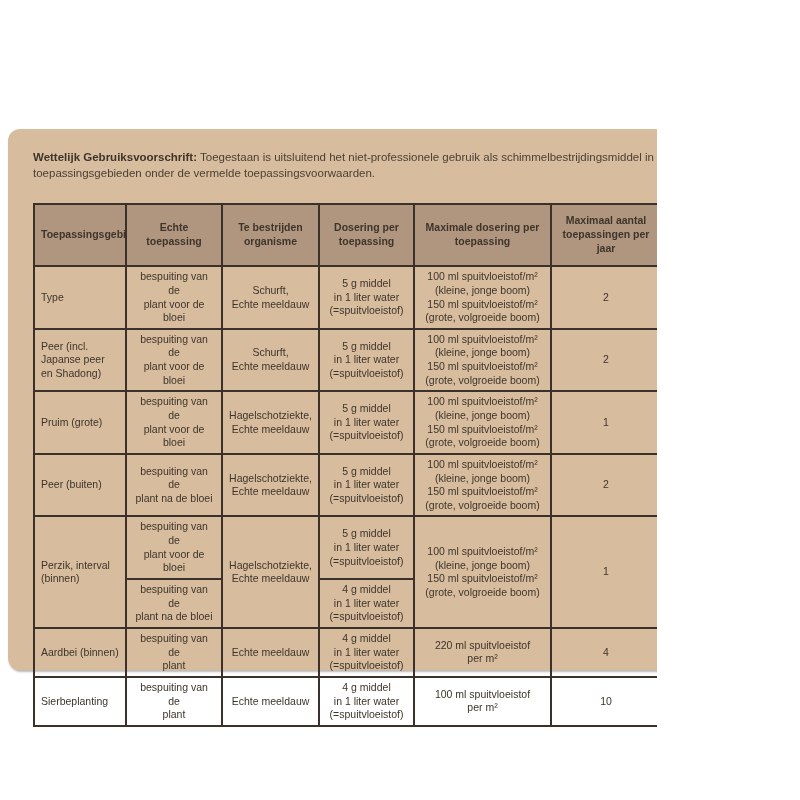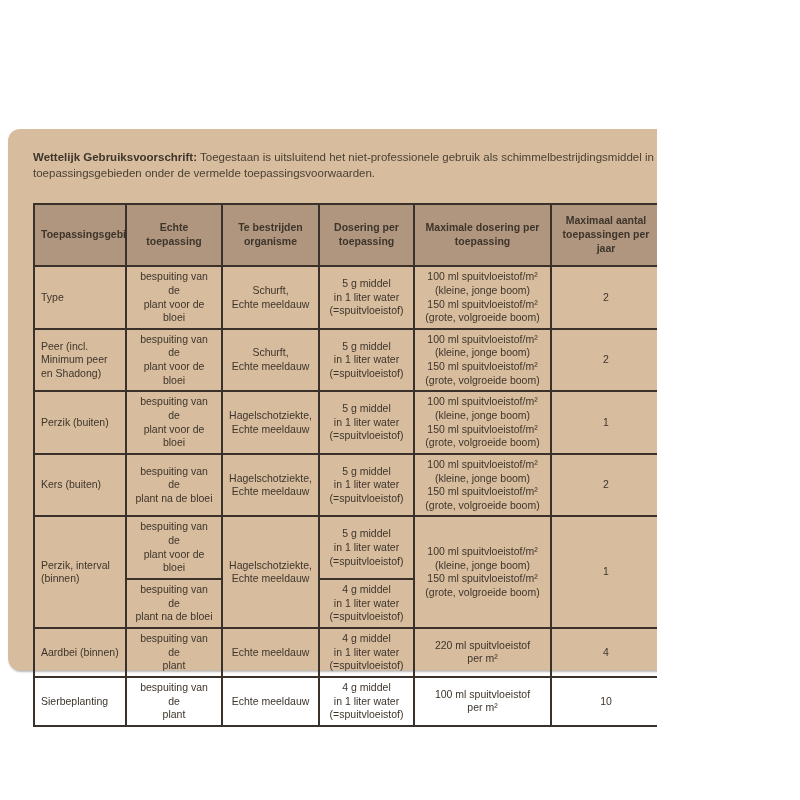--- a/index.html
+++ b/index.html
@@ -106,54 +106,54 @@
 (=spuitvloeistof)</td>
           <td>100 ml spuitvloeistof/m²
 (kleine, jonge boom)
 150 ml spuitvloeistof/m²
 (grote, volgroeide boom)</td>
           <td>2</td>
           <td>10</td>
         </tr>
         <tr class="h60">
           <td class="first">Peer (incl.
-Minimum peer
+Japanse peer
 en Shadong)</td>
           <td>bespuiting van de
 plant voor de bloei</td>
           <td>Schurft,
 Echte meeldauw</td>
           <td>5 g middel
 in 1 liter water
 (=spuitvloeistof)</td>
           <td>100 ml spuitvloeistof/m²
 (kleine, jonge boom)
 150 ml spuitvloeistof/m²
 (grote, volgroeide boom)</td>
           <td>2</td>
           <td>10</td>
         </tr>
         <tr class="h54">
-          <td class="first">Perzik (buiten)</td>
+          <td class="first">Pruim (grote)</td>
           <td>bespuiting van de
 plant voor de bloei</td>
           <td>Hagelschotziekte,
 Echte meeldauw</td>
           <td>5 g middel
 in 1 liter water
 (=spuitvloeistof)</td>
           <td>100 ml spuitvloeistof/m²
 (kleine, jonge boom)
 150 ml spuitvloeistof/m²
 (grote, volgroeide boom)</td>
           <td>1</td>
           <td>-</td>
         </tr>
         <tr class="h53">
-          <td class="first">Kers (buiten)</td>
+          <td class="first">Peer (buiten)</td>
           <td>bespuiting van de
 plant na de bloei</td>
           <td>Hagelschotziekte,
 Echte meeldauw</td>
           <td>5 g middel
 in 1 liter water
 (=spuitvloeistof)</td>
           <td>100 ml spuitvloeistof/m²
 (kleine, jonge boom)
 150 ml spuitvloeistof/m²

